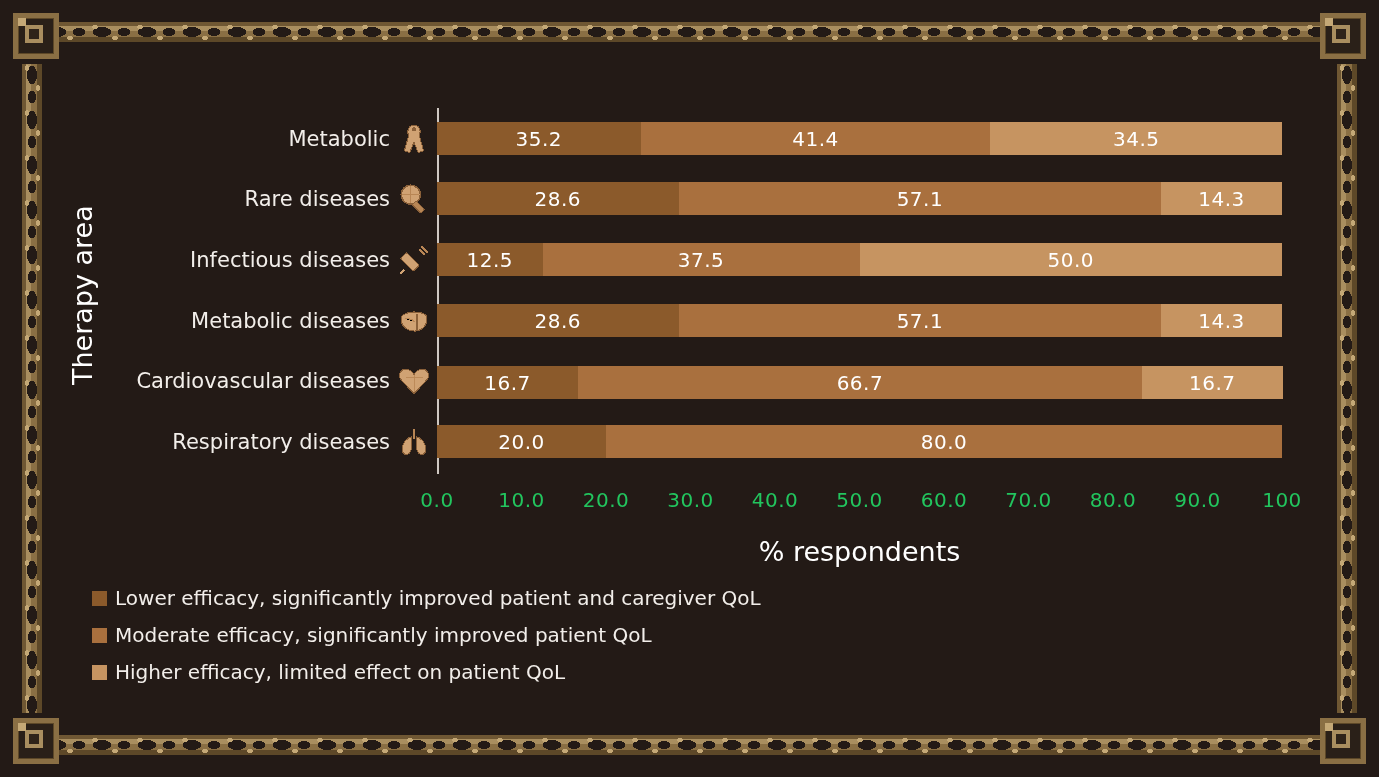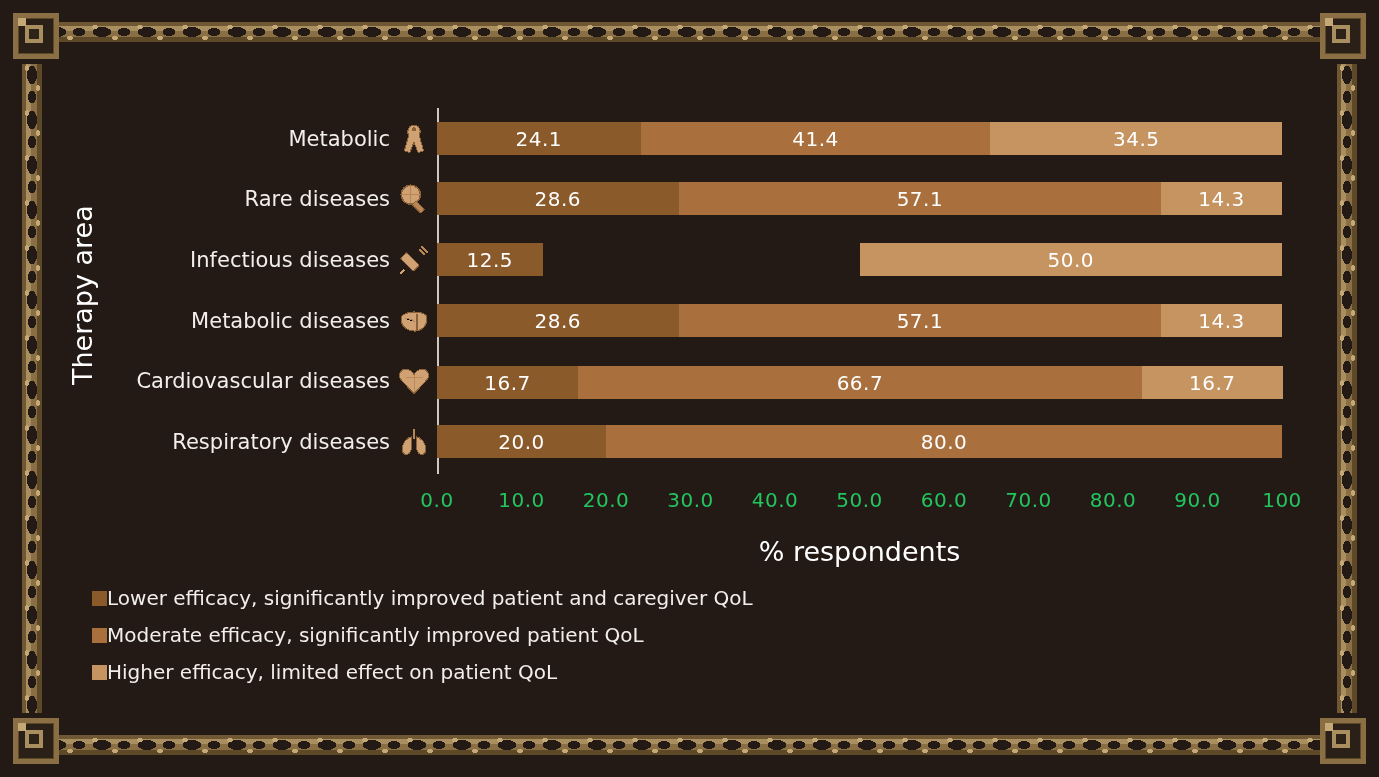--- a/index.html
+++ b/index.html
@@ -222,20 +222,21 @@
     position: absolute;
     left: 92px;
     top: 586px;
     display: flex;
     flex-direction: column;
     gap: 13px;
   }
   .legend-row {
     display: flex;
     align-items: center;
+    gap: 8px;
   }
   .legend-swatch {
     width: 15px;
     height: 15px;
     flex: 0 0 15px;
   }
   .legend-text {
     color: #f2eeea;
     font-size: 20px;
     white-space: nowrap;
@@ -304,21 +305,21 @@
         <path d="M18 11 C23 12 27 17 27 23 C27 27 24 29 21 27 C18 25 18 19 18 11 Z" fill="#d0a273" stroke="#8a6039" stroke-width="1"></path>
           </svg></span>
       </div>
     </div>
 
   <div class="spine"></div>
 
   <div id="plot">
       <div class="bar-row" style="top: 12px;">
         <div class="seg" style="left: 0px; width: 203.645px; background: rgb(139, 90, 43);">
-          <span>24.1</span>
+          <span>35.2</span>
         </div>
         <div class="seg" style="left: 203.645px; width: 349.83px; background: rgb(169, 112, 62);">
           <span>41.4</span>
         </div>
         <div class="seg" style="left: 553.475px; width: 291.525px; background: rgb(198, 148, 97);">
           <span>34.5</span>
         </div>
       </div>
       <div class="bar-row" style="top: 72px;">
         <div class="seg" style="left: 0px; width: 241.67px; background: rgb(139, 90, 43);">
@@ -327,20 +328,23 @@
         <div class="seg" style="left: 241.67px; width: 482.495px; background: rgb(169, 112, 62);">
           <span>57.1</span>
         </div>
         <div class="seg" style="left: 724.165px; width: 120.835px; background: rgb(198, 148, 97);">
           <span>14.3</span>
         </div>
       </div>
       <div class="bar-row" style="top: 133px; border-radius: 9px;">
         <div class="seg" style="left: 0px; width: 105.625px; background: rgb(139, 90, 43);">
           <span>12.5</span>
+        </div>
+        <div class="seg" style="left: 105.625px; width: 316.875px; background: rgb(169, 112, 62);">
+          <span>37.5</span>
         </div>
         <div class="seg" style="left: 422.5px; width: 422.5px; background: rgb(198, 148, 97);">
           <span>50.0</span>
         </div>
       </div>
       <div class="bar-row" style="top: 194px;">
         <div class="seg" style="left: 0px; width: 241.67px; background: rgb(139, 90, 43);">
           <span>28.6</span>
         </div>
         <div class="seg" style="left: 241.67px; width: 482.495px; background: rgb(169, 112, 62);">

